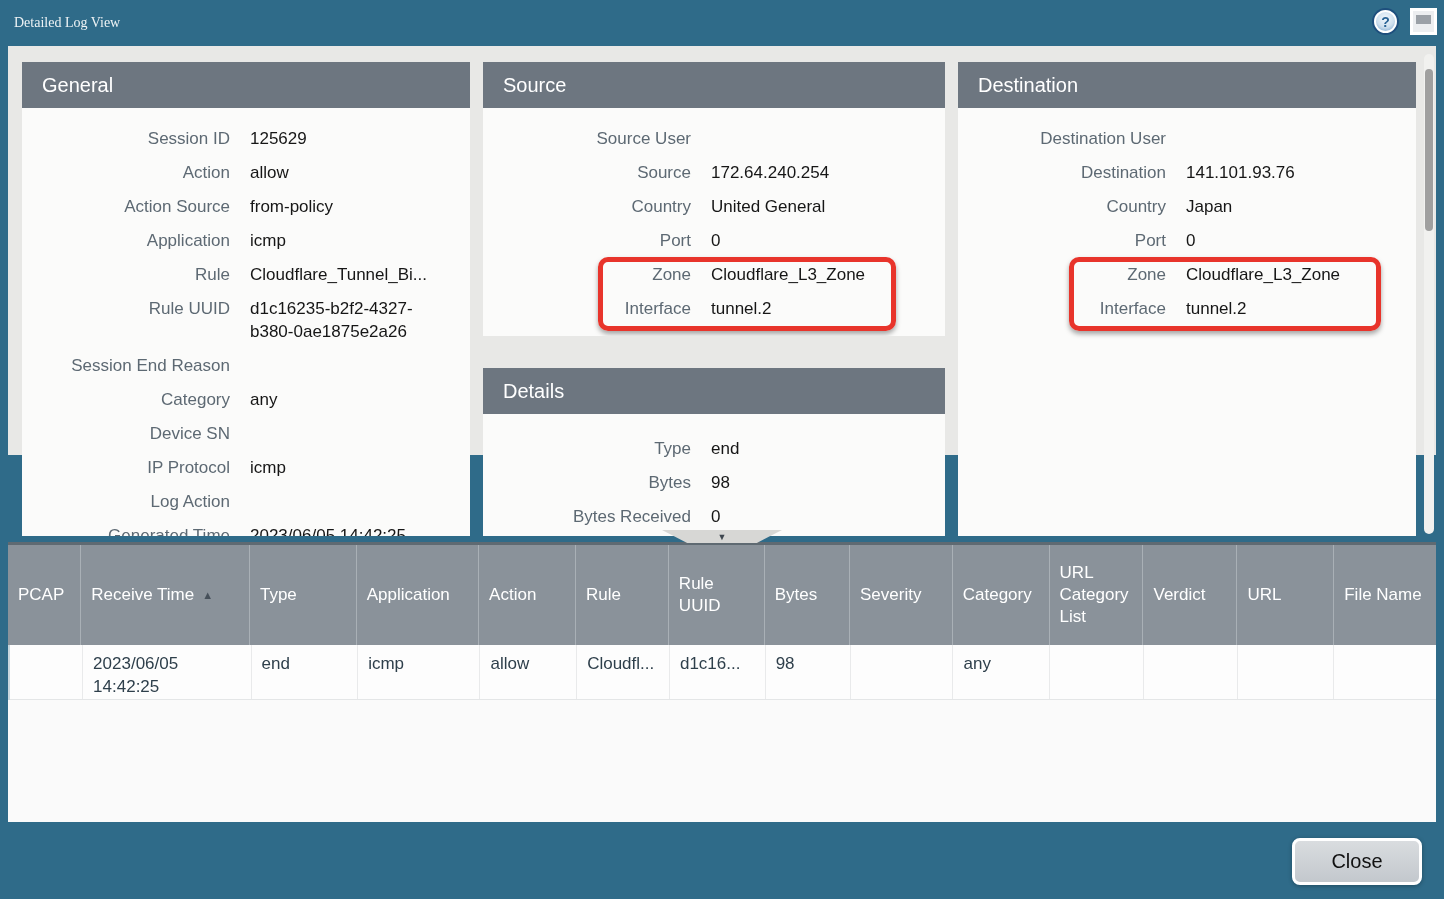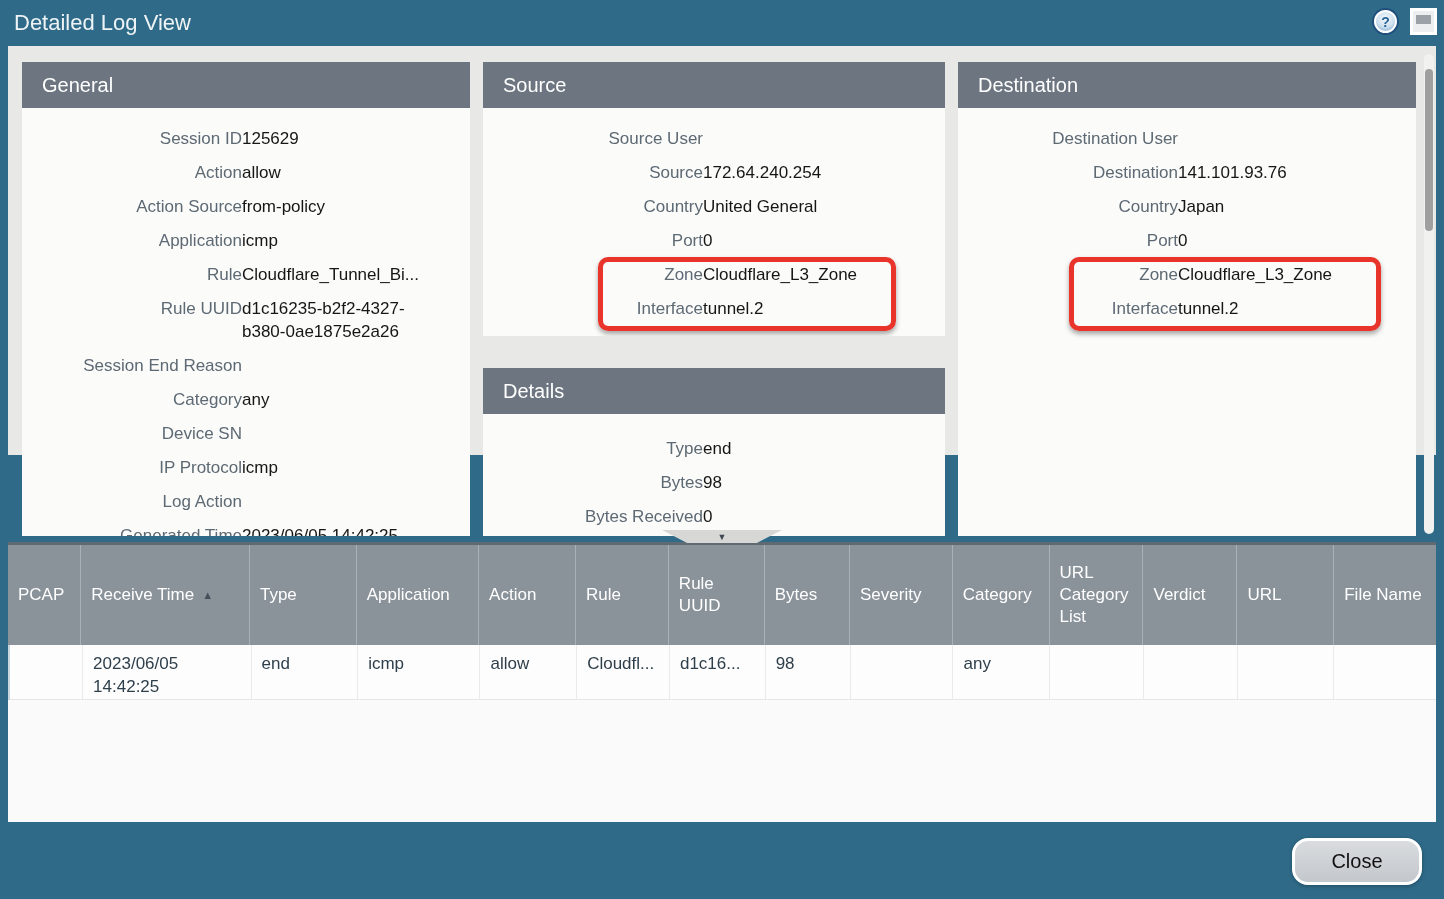--- a/index.html
+++ b/index.html
@@ -1,37 +1,37 @@
 <!DOCTYPE html>
 <html><head>
 <meta charset="utf-8">
 <style>
   * { margin:0; padding:0; box-sizing:border-box; }
   html,body { width:1444px; height:899px; overflow:hidden; }
   body { background:#2f6b89; font-family:"Liberation Sans", sans-serif; position:relative; }
 
   
   .titlebar { position:absolute; left:0; top:0; width:1444px; height:46px; }
-  .titlebar .title { position:absolute; left:14px; top:0; line-height:46px; font-size:22px; color:#eef3f5; }
+  .titlebar .title { position:absolute; left:14px; top:0; line-height:46px; font-size:14px; color:#eef3f5;font-family:Liberation Serif, serif; }
   .help-icon { position:absolute; left:1372px; top:8px; width:27px; height:27px; border-radius:50%;
     background:#1e4f7d; cursor:pointer; }
   .help-icon .inner { position:absolute; inset:2px; border-radius:50%; border:2px solid #fff;
     background:radial-gradient(circle at 50% 35%, #f2f8fd 0%, #cfe0ee 55%, #6d9cc8 100%);
     display:flex; align-items:center; justify-content:center; font-size:14px; font-weight:bold; color:#2a6496; }
   .win-icon { position:absolute; left:1410px; top:8px; width:27px; height:27px; border:3px solid #fff;
     background:#eceef0; cursor:pointer; }
   .win-icon .bar { position:absolute; left:3px; right:3px; top:4px; height:9px; background:#9ba1a7; }
 
   
   .content { position:absolute; left:8px; top:46px; width:1428px; height:409px; background:#e8e8e6; }
   .panel { position:absolute; background:#fbfbfa; overflow:hidden; }
   .panel-header { height:46px; background:#6d7680; color:#fff; font-size:20px; line-height:46px; padding-left:20px; }
   .panel-body { padding-top:13px; overflow:hidden; }
   .panel-body.pad-more { padding-top:17px; }
-  .frow { display:flex; padding:6px 16px 5px; }
+  .frow { display:flex; padding:6px 4px 5px;gap:20px; }
   .frow .lbl { width:204px; text-align:right; color:#5d6973; font-size:17px; line-height:23px; flex:none; }
   .frow .val { color:#161616; font-size:17px; line-height:23px; flex:1; padding-right:14px; word-wrap:break-word; }
 
   .p-general { left:14px; top:16px; width:448px; height:474px; }
   .p-source  { left:475px; top:16px; width:462px; height:274px; }
   .p-details { left:475px; top:322px; width:462px; height:168px; }
   .p-dest    { left:950px; top:16px; width:458px; height:474px; }
 
   .red-box { position:absolute; border:5px solid #e8342b; border-radius:10px;
     box-shadow:0 3px 5px rgba(0,0,0,0.35); pointer-events:none; }
@@ -58,21 +58,21 @@
   .td { padding:7px 10px 0; color:#2e3f4b; font-size:17px; line-height:23px; border-left:1px solid #e9eaeb; overflow:hidden; }
   .td:first-child { border-left:none; }
 
   
   .c0{width:73px;} .c1{width:171px;} .c2{width:108px;} .c3{width:124px;} .c4{width:98px;}
   .c5{width:94px;} .c6{width:97px;} .c7{width:69px;} .c8{width:104px;margin-left:17px;} .c9{width:98px;}
   .c10{width:95px;} .c11{width:95px;} .c12{width:98px;} .c13{width:104px;}
 
   
   .close-btn { position:absolute; left:1292px; top:838px; width:130px; height:47px;
-    background:linear-gradient(#d9dcdf,#c3c8cd); border:3px solid #fff; border-radius:16px;
+    background:linear-gradient(#d9dcdf,#c3c8cd); border:3px solid #fff; border-radius:8px;
     font-size:20px; color:#111; font-family:"Liberation Sans", sans-serif;
     box-shadow:0 1px 4px rgba(0,0,0,0.3); cursor:pointer; }
 </style>
 </head>
 <body>
 
 <div class="titlebar">
   <div class="title">Detailed Log View</div>
   <div class="help-icon">
     <div class="inner">?</div>

